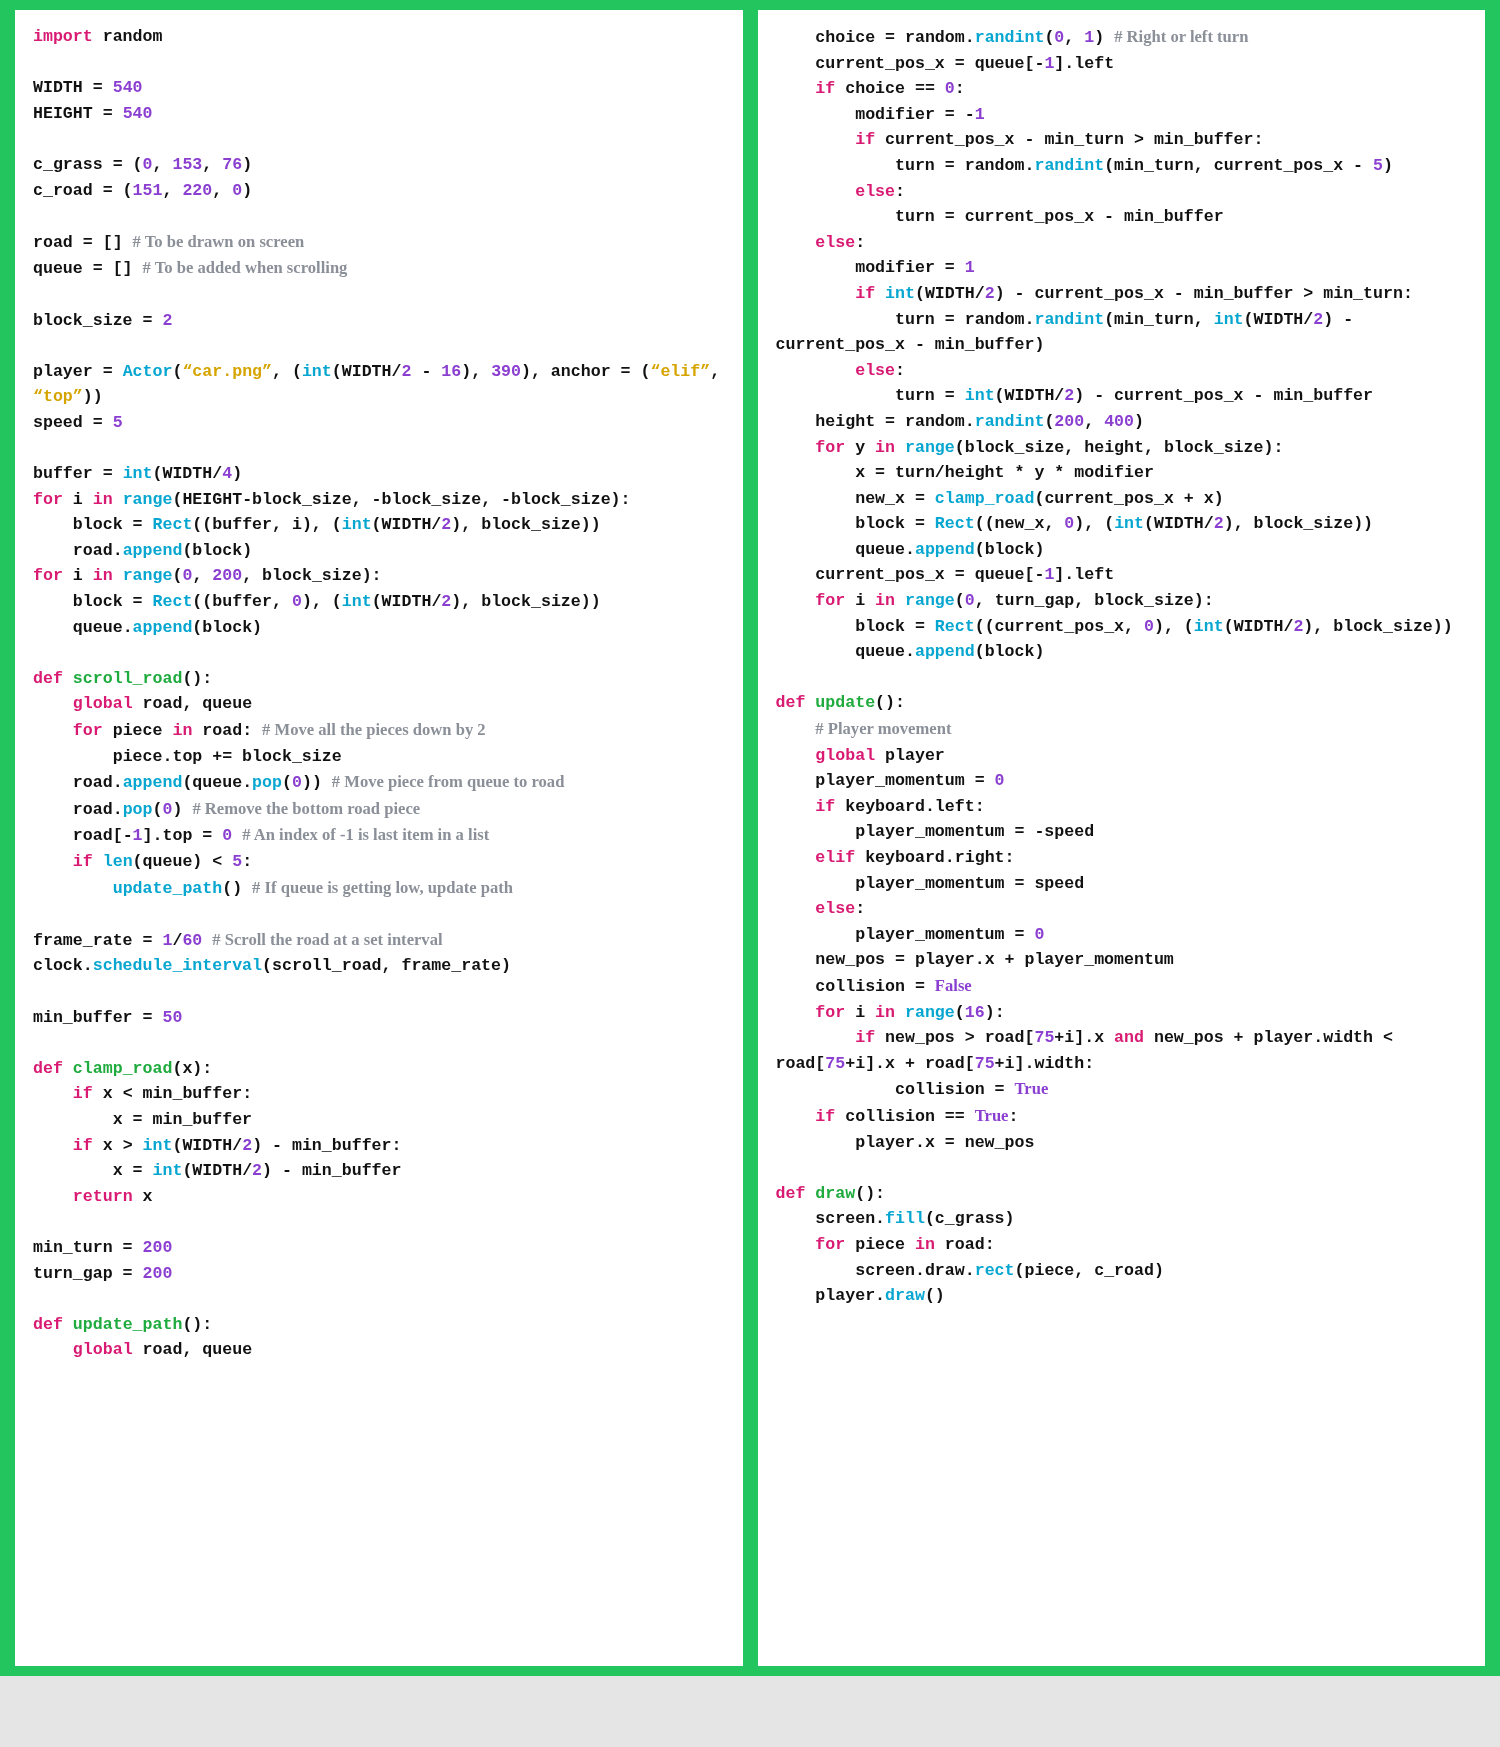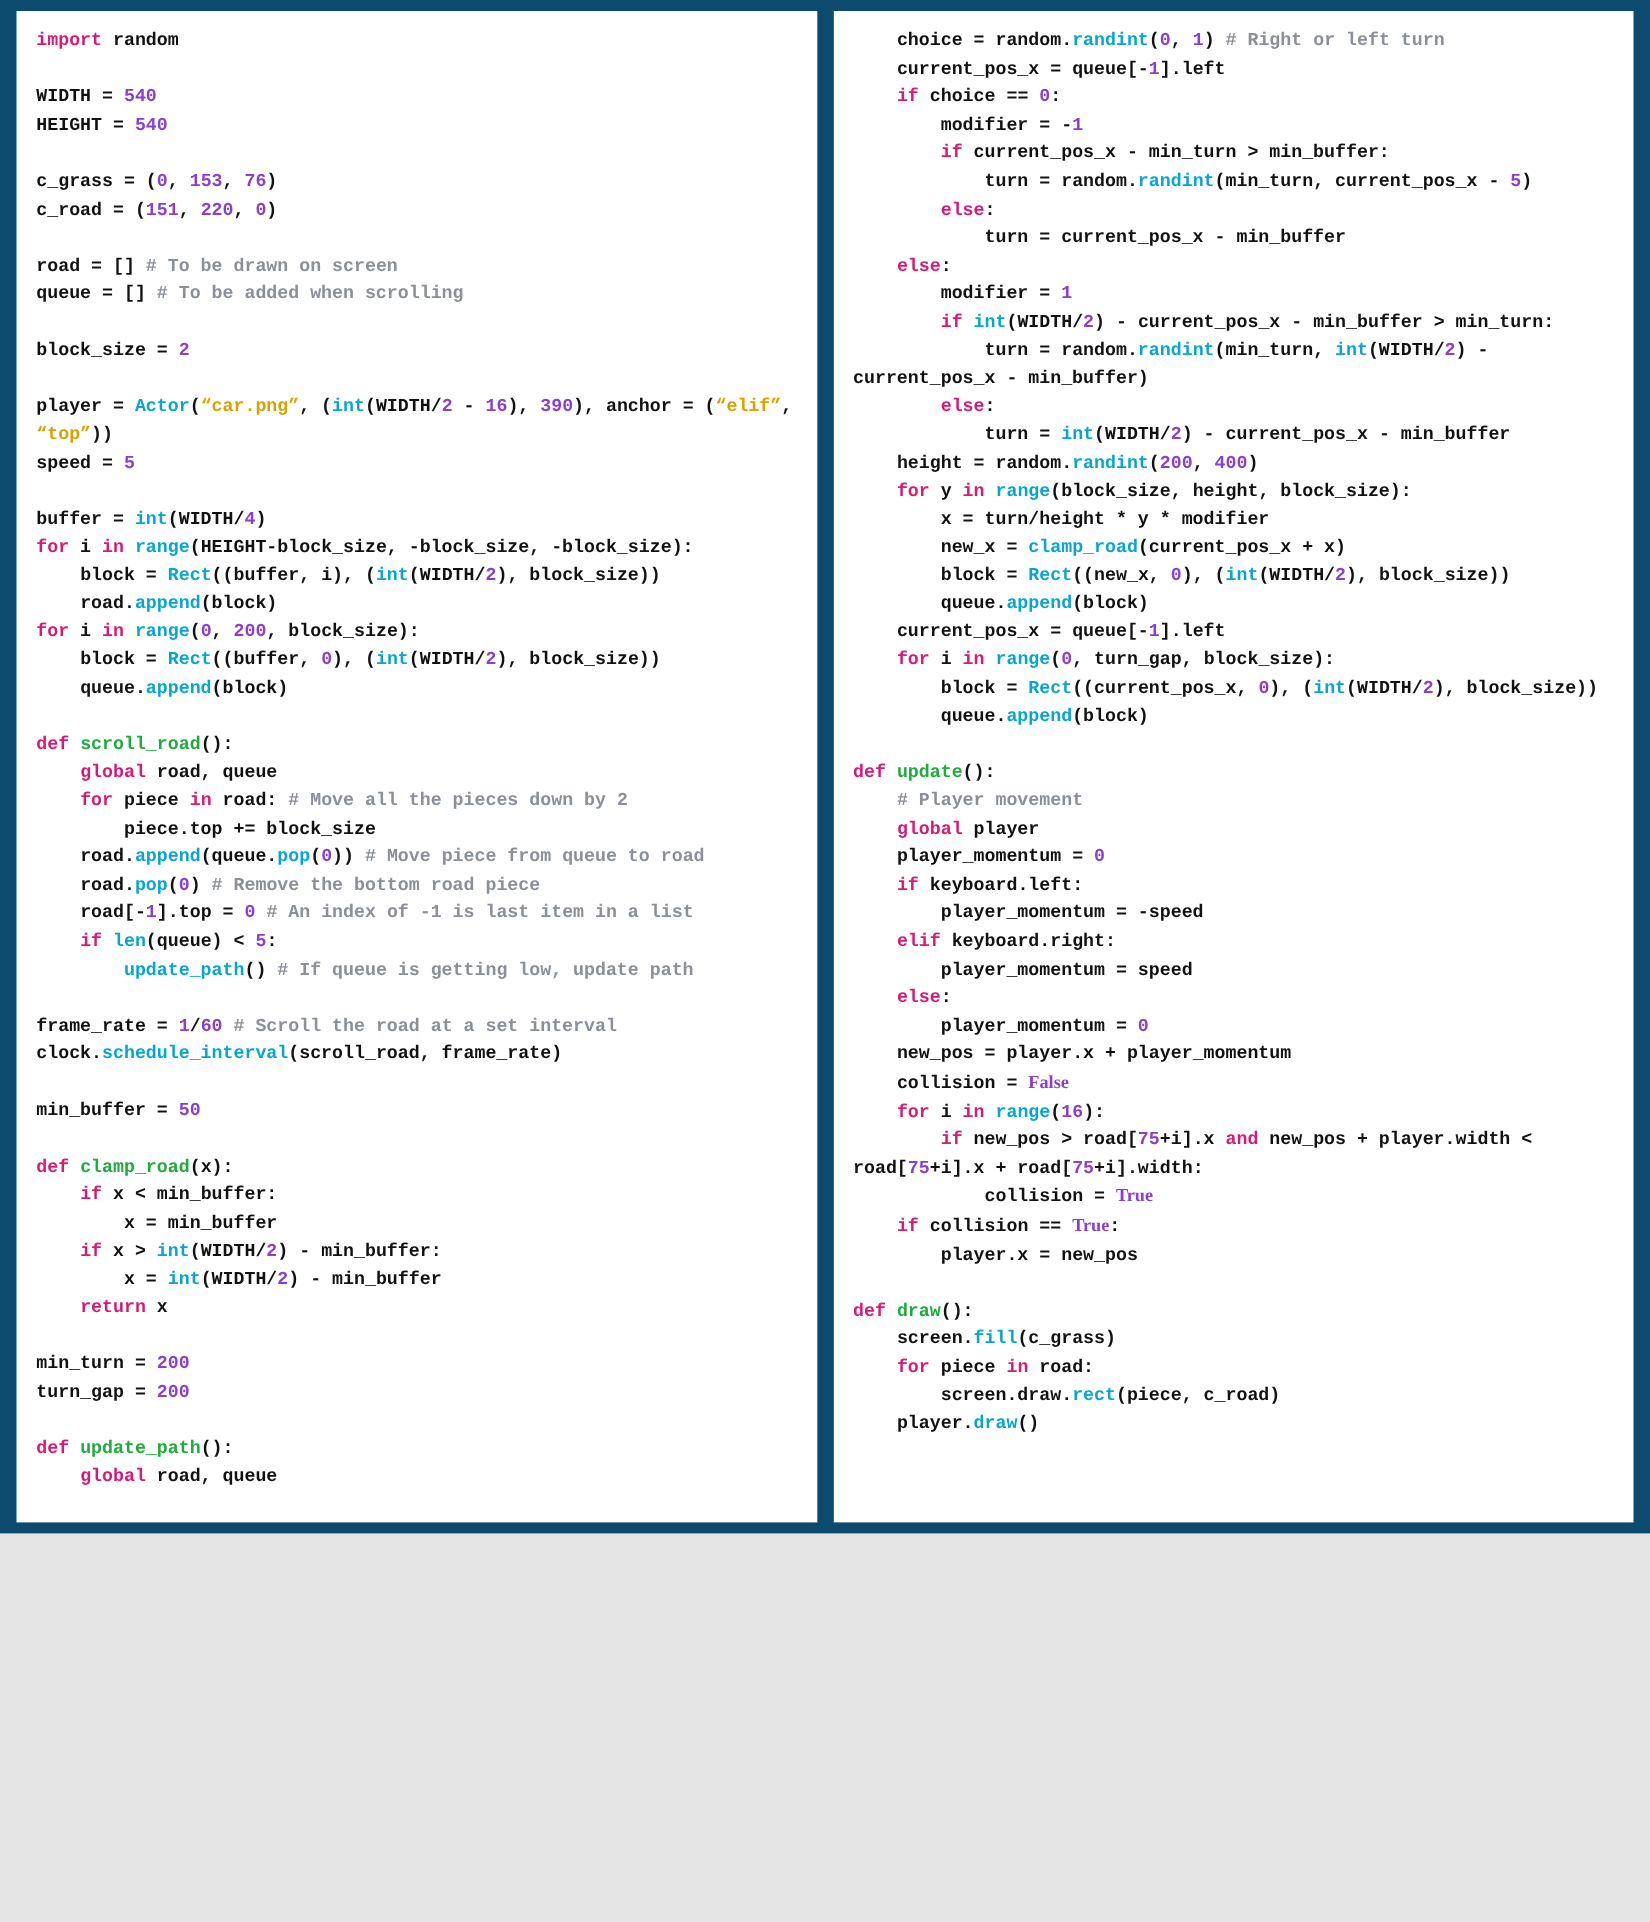--- a/index.html
+++ b/index.html
@@ -5,22 +5,22 @@
   html, body {
     margin: 0;
     padding: 0;
     background: #e5e5e5;
     width: 1500px;
     height: 1747px;
     overflow: hidden;
   }
   .page {
     width: 1500px;
-    height: 1394px;
-    background: #0c4a6e;
+    height: 1676px;
+    background: #22c55e;
     position: relative;
     box-sizing: border-box;
     padding: 10px 0;
   }
   .cols {
     display: flex;
     flex-direction: row;
     gap: 15px;
     padding: 0 15px;
     box-sizing: border-box;
@@ -43,21 +43,21 @@
     white-space: pre-wrap;
     word-break: break-word;
     font-weight: 600;
   }
   .k   { color: #d91a72; }   
   .fn  { color: #1fab3e; }   
   .fnc { color: #07a6d1; margin-top: 37px; }   
   .bi  { color: #07a6d1; }   
   .n   { color: #8b3fd1; }   
   .s   { color: #d6a400; }   
-  .c   { color: #8a8f98; }   
+  .c   { color: #8a8f98; font-family: Liberation Serif, serif; }   
   .bool{ color: #8b3fd1; font-family: Liberation Serif, serif; }   
 </style>
 </head>
 <body>
 
 <div class="page">
   <div class="cols">
     <div class="col">
       <pre class="code"><span class="k">import</span> random
 

